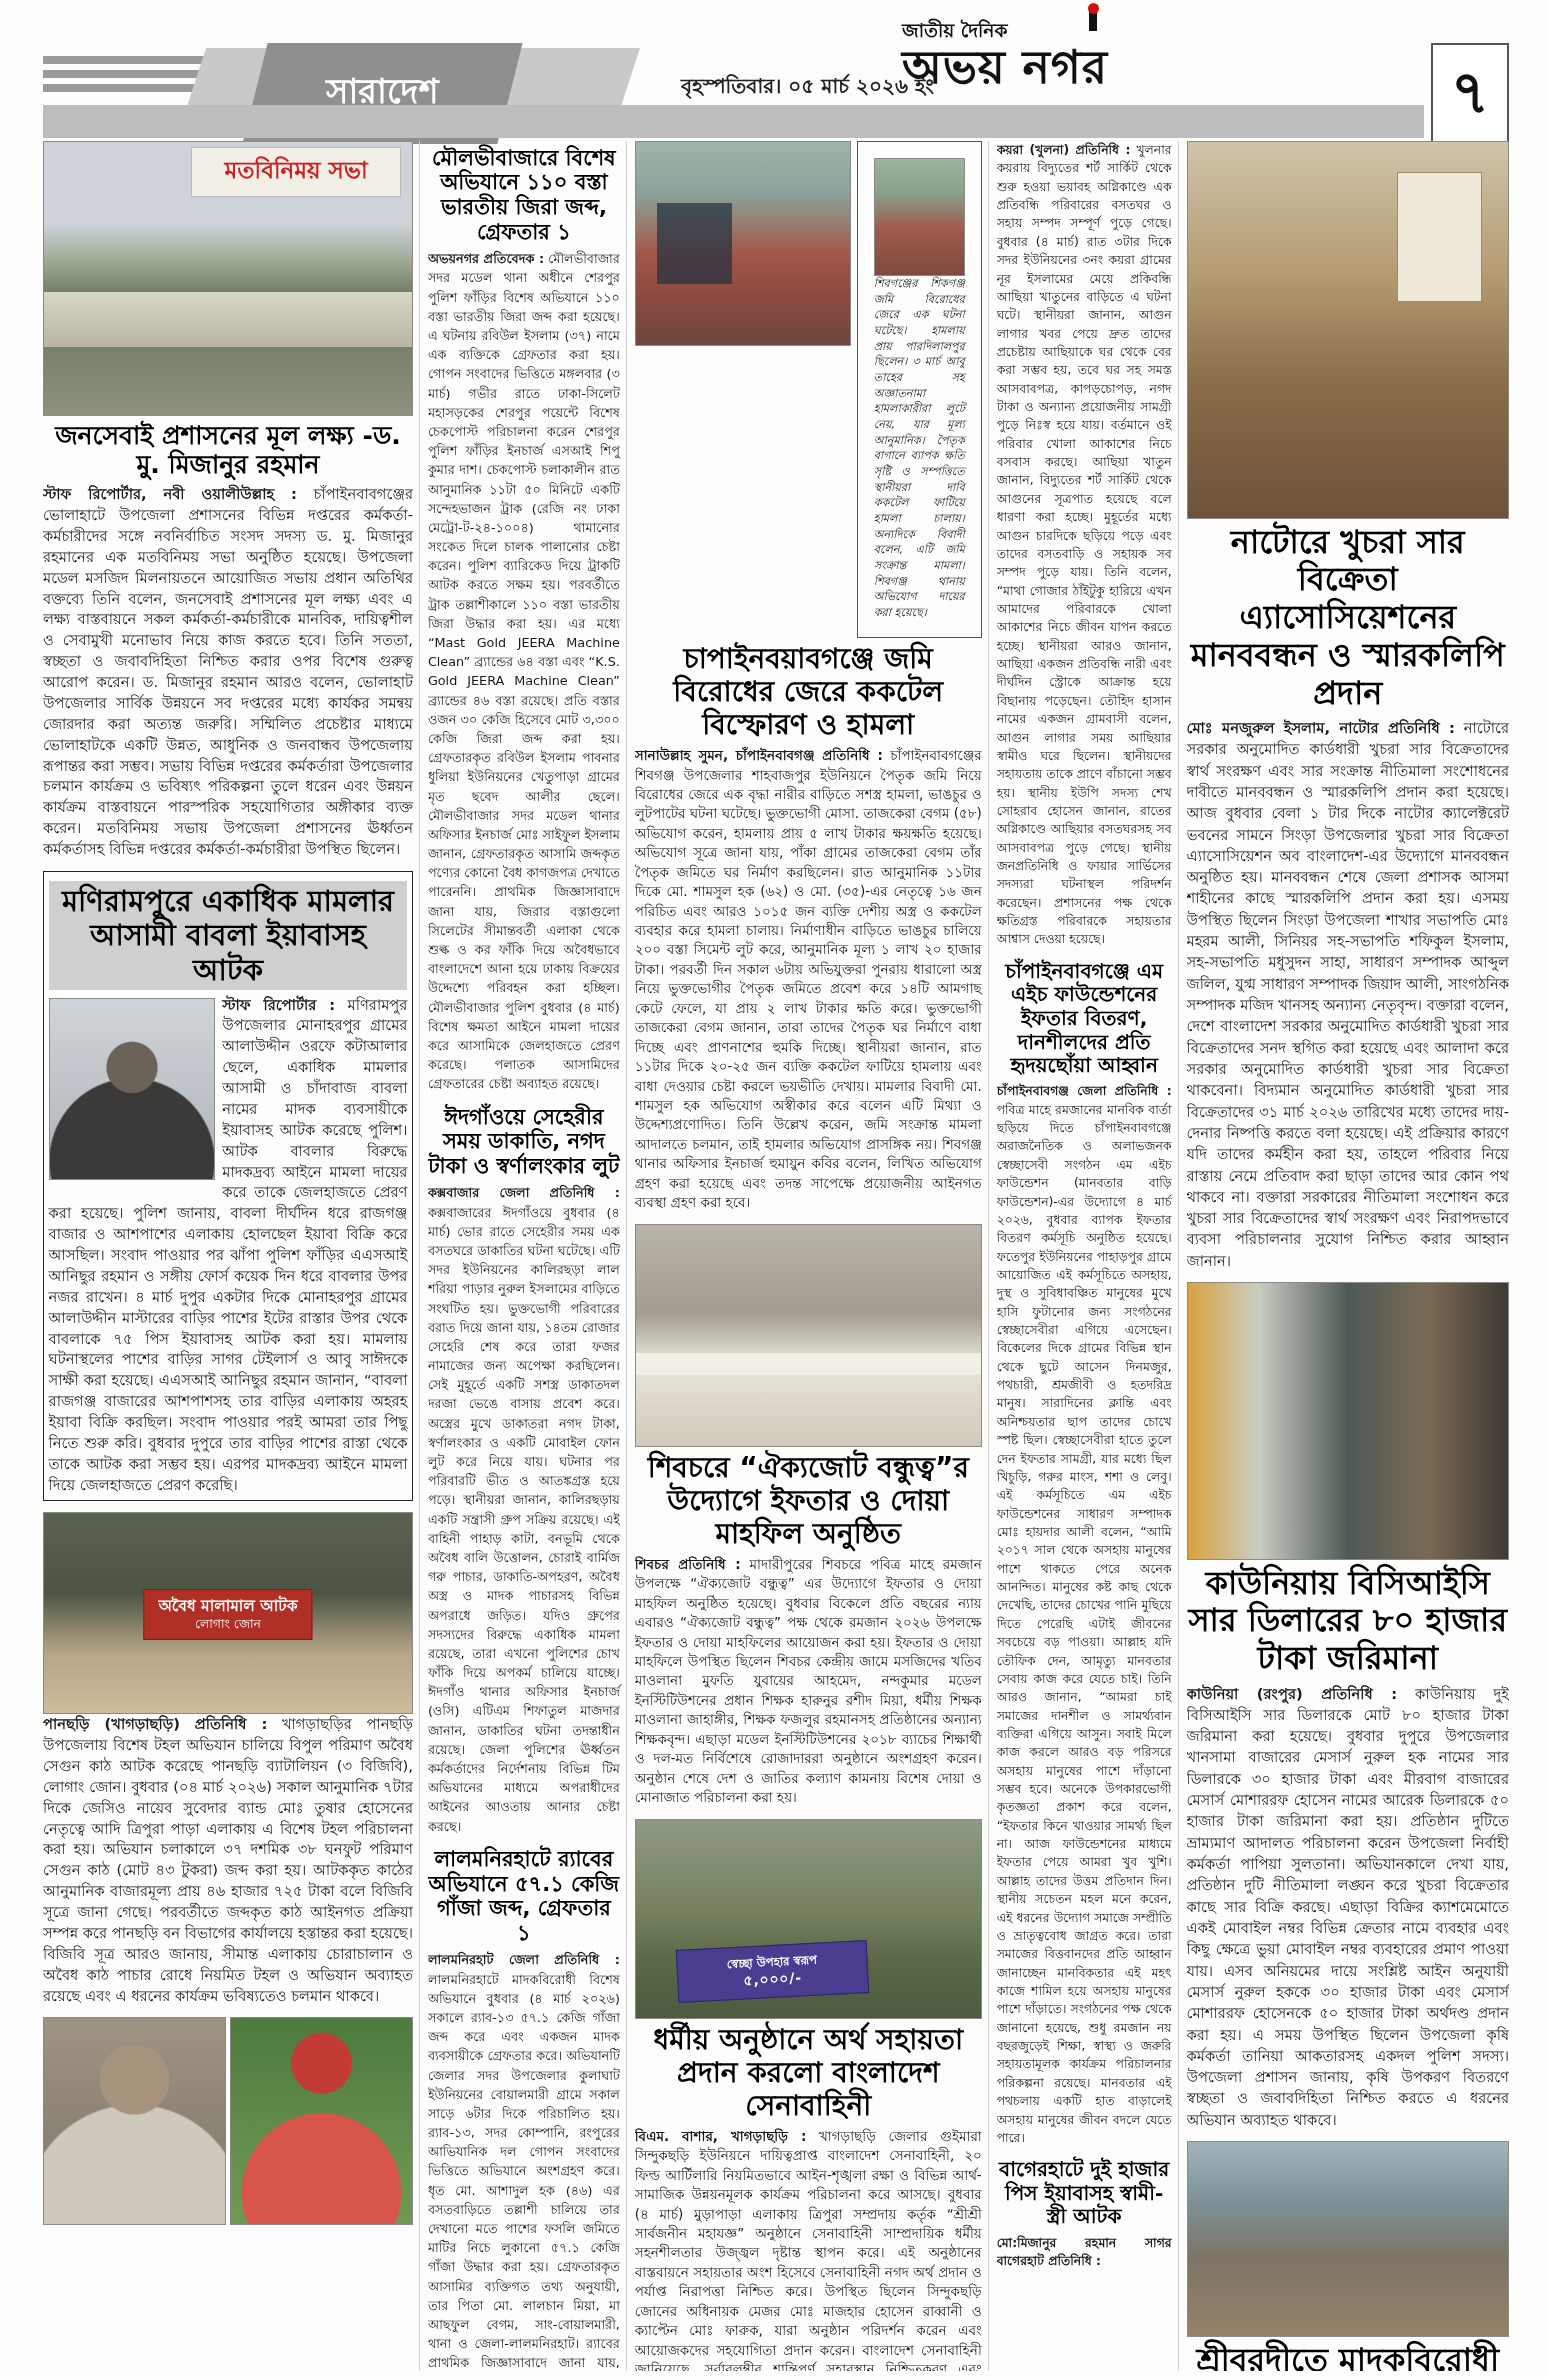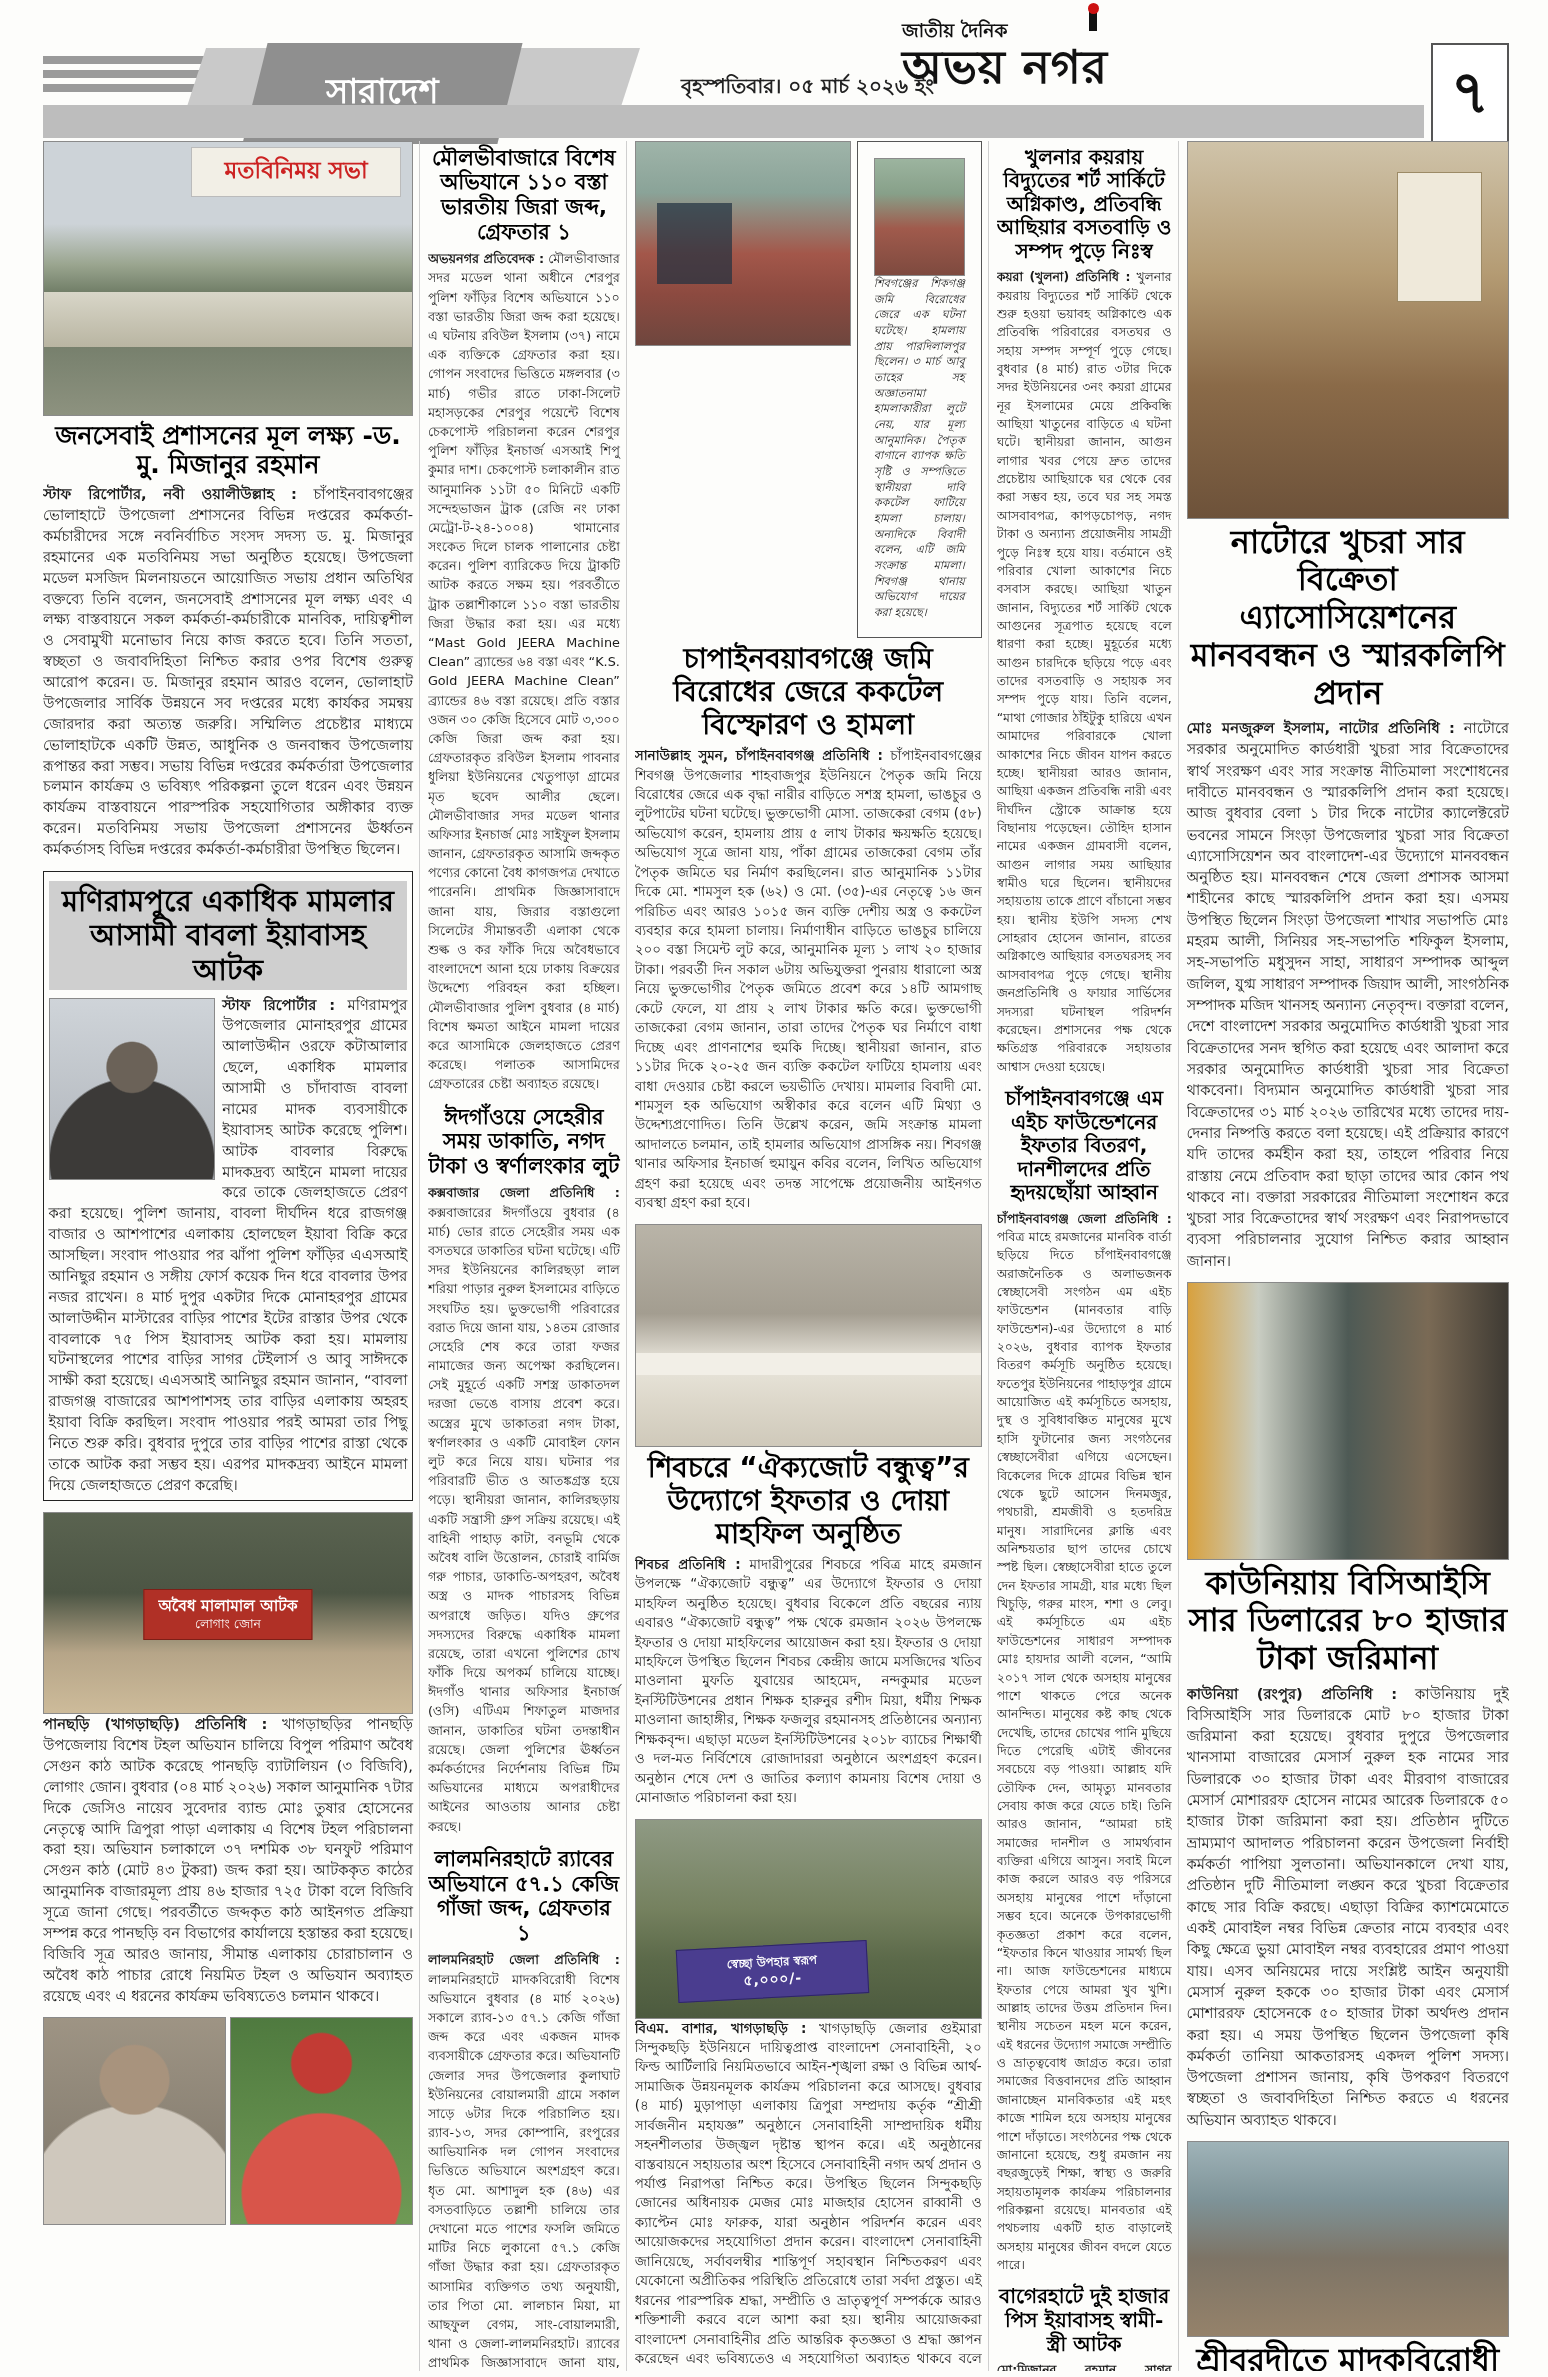--- a/index.html
+++ b/index.html
@@ -205,28 +205,28 @@
         <p class="body"><span class="byline">শিবচর প্রতিনিধি :</span> <span>মাদারীপুরের শিবচরে পবিত্র মাহে রমজান উপলক্ষে “ঐক্যজোট বন্ধুত্ব” এর উদ্যোগে ইফতার ও দোয়া মাহফিল অনুষ্ঠিত হয়েছে। বুধবার বিকেলে প্রতি বছরের ন্যায় এবারও “ঐক্যজোট বন্ধুত্ব” পক্ষ থেকে রমজান ২০২৬ উপলক্ষে ইফতার ও দোয়া মাহফিলের আয়োজন করা হয়। ইফতার ও দোয়া মাহফিলে উপস্থিত ছিলেন শিবচর কেন্দ্রীয় জামে মসজিদের খতিব মাওলানা মুফতি যুবায়ের আহমেদ, নন্দকুমার মডেল ইনস্টিটিউশনের প্রধান শিক্ষক হারুনুর রশীদ মিয়া, ধর্মীয় শিক্ষক মাওলানা জাহাঙ্গীর, শিক্ষক ফজলুর রহমানসহ প্রতিষ্ঠানের অন্যান্য শিক্ষকবৃন্দ। এছাড়া মডেল ইনস্টিটিউশনের ২০১৮ ব্যাচের শিক্ষার্থী ও দল-মত নির্বিশেষে রোজাদাররা অনুষ্ঠানে অংশগ্রহণ করেন। অনুষ্ঠান শেষে দেশ ও জাতির কল্যাণ কামনায় বিশেষ দোয়া ও মোনাজাত পরিচালনা করা হয়।</span></p>
       </article>
 
       <article>
         <div class="ph ph-army">
           <div class="cheque">
             <div class="l1">স্বেচ্ছা উপহার স্বরূপ</div>
             <div class="l2">৫,০০০/-</div>
           </div>
         </div>
+        <h2>ধর্মীয় অনুষ্ঠানে অর্থ সহায়তা প্রদান করলো বাংলাদেশ সেনাবাহিনী</h2>
         <p class="body"><span class="byline">বিএম. বাশার, খাগড়াছড়ি :</span> <span>খাগড়াছড়ি জেলার গুইমারা সিন্দুকছড়ি ইউনিয়নে দায়িত্বপ্রাপ্ত বাংলাদেশ সেনাবাহিনী, ২০ ফিল্ড আর্টিলারি নিয়মিতভাবে আইন-শৃঙ্খলা রক্ষা ও বিভিন্ন আর্থ-সামাজিক উন্নয়নমূলক কার্যক্রম পরিচালনা করে আসছে। বুধবার (৪ মার্চ) মুড়াপাড়া এলাকায় ত্রিপুরা সম্প্রদায় কর্তৃক “শ্রীশ্রী সার্বজনীন মহাযজ্ঞ” অনুষ্ঠানে সেনাবাহিনী সাম্প্রদায়িক ধর্মীয় সহনশীলতার উজ্জ্বল দৃষ্টান্ত স্থাপন করে। এই অনুষ্ঠানের বাস্তবায়নে সহায়তার অংশ হিসেবে সেনাবাহিনী নগদ অর্থ প্রদান ও পর্যাপ্ত নিরাপত্তা নিশ্চিত করে। উপস্থিত ছিলেন সিন্দুকছড়ি জোনের অধিনায়ক মেজর মোঃ মাজহার হোসেন রাব্বানী ও ক্যাপ্টেন মোঃ ফারুক, যারা অনুষ্ঠান পরিদর্শন করেন এবং আয়োজকদের সহযোগিতা প্রদান করেন। বাংলাদেশ সেনাবাহিনী জানিয়েছে, সর্বাবলম্বীর শান্তিপূর্ণ সহাবস্থান নিশ্চিতকরণ এবং যেকোনো অপ্রীতিকর পরিস্থিতি প্রতিরোধে তারা সর্বদা প্রস্তুত। এই ধরনের পারস্পরিক শ্রদ্ধা, সম্প্রীতি ও ভ্রাতৃত্বপূর্ণ সম্পর্ককে আরও শক্তিশালী করবে বলে আশা করা হয়। স্থানীয় আয়োজকরা বাংলাদেশ সেনাবাহিনীর প্রতি আন্তরিক কৃতজ্ঞতা ও শ্রদ্ধা জ্ঞাপন করেছেন এবং ভবিষ্যতেও এ সহযোগিতা অব্যাহত থাকবে বলে প্রত্যাশা প্রকাশ করেছেন।</span></p>
       </article>
 
     </section>
 
     <section class="col col-d">
       <article>
-        <h2>খুলনার কয়রায় বিদ্যুতের শর্ট সার্কিটে অগ্নিকাণ্ড, প্রতিবন্ধি আছিয়ার বসতবাড়ি ও সম্পদ পুড়ে নিঃস্ব</h2>
         <p class="body"><span class="byline">কয়রা (খুলনা) প্রতিনিধি :</span> <span>খুলনার কয়রায় বিদ্যুতের শর্ট সার্কিট থেকে শুরু হওয়া ভয়াবহ অগ্নিকাণ্ডে এক প্রতিবন্ধি পরিবারের বসতঘর ও সহায় সম্পদ সম্পূর্ণ পুড়ে গেছে। বুধবার (৪ মার্চ) রাত ৩টার দিকে সদর ইউনিয়নের ৩নং কয়রা গ্রামের নূর ইসলামের মেয়ে প্রকিবন্ধি আছিয়া খাতুনের বাড়িতে এ ঘটনা ঘটে। স্থানীয়রা জানান, আগুন লাগার খবর পেয়ে দ্রুত তাদের প্রচেষ্টায় আছিয়াকে ঘর থেকে বের করা সম্ভব হয়, তবে ঘর সহ সমস্ত আসবাবপত্র, কাপড়চোপড়, নগদ টাকা ও অন্যান্য প্রয়োজনীয় সামগ্রী পুড়ে নিঃস্ব হয়ে যায়। বর্তমানে ওই পরিবার খোলা আকাশের নিচে বসবাস করছে। আছিয়া খাতুন জানান, বিদ্যুতের শর্ট সার্কিট থেকে আগুনের সূত্রপাত হয়েছে বলে ধারণা করা হচ্ছে। মুহূর্তের মধ্যে আগুন চারদিকে ছড়িয়ে পড়ে এবং তাদের বসতবাড়ি ও সহায়ক সব সম্পদ পুড়ে যায়। তিনি বলেন, “মাথা গোজার ঠাঁইটুকু হারিয়ে এখন আমাদের পরিবারকে খোলা আকাশের নিচে জীবন যাপন করতে হচ্ছে। স্থানীয়রা আরও জানান, আছিয়া একজন প্রতিবন্ধি নারী এবং দীর্ঘদিন স্ট্রোকে আক্রান্ত হয়ে বিছানায় পড়েছেন। তৌহিদ হাসান নামের একজন গ্রামবাসী বলেন, আগুন লাগার সময় আছিয়ার স্বামীও ঘরে ছিলেন। স্থানীয়দের সহায়তায় তাকে প্রাণে বাঁচানো সম্ভব হয়। স্থানীয় ইউপি সদস্য শেখ সোহরাব হোসেন জানান, রাতের অগ্নিকাণ্ডে আছিয়ার বসতঘরসহ সব আসবাবপত্র পুড়ে গেছে। স্থানীয় জনপ্রতিনিধি ও ফায়ার সার্ভিসের সদস্যরা ঘটনাস্থল পরিদর্শন করেছেন। প্রশাসনের পক্ষ থেকে ক্ষতিগ্রস্ত পরিবারকে সহায়তার আশ্বাস দেওয়া হয়েছে।</span></p>
       </article>
       <article>
         <h2>চাঁপাইনবাবগঞ্জে এম এইচ ফাউন্ডেশনের ইফতার বিতরণ, দানশীলদের প্রতি হৃদয়ছোঁয়া আহ্বান</h2>
         <p class="body"><span class="byline">চাঁপাইনবাবগঞ্জ জেলা প্রতিনিধি :</span> <span>পবিত্র মাহে রমজানের মানবিক বার্তা ছড়িয়ে দিতে চাঁপাইনবাবগঞ্জে অরাজনৈতিক ও অলাভজনক স্বেচ্ছাসেবী সংগঠন এম এইচ ফাউন্ডেশন (মানবতার বাড়ি ফাউন্ডেশন)-এর উদ্যোগে ৪ মার্চ ২০২৬, বুধবার ব্যাপক ইফতার বিতরণ কর্মসূচি অনুষ্ঠিত হয়েছে। ফতেপুর ইউনিয়নের পাহাড়পুর গ্রামে আয়োজিত এই কর্মসূচিতে অসহায়, দুস্থ ও সুবিধাবঞ্চিত মানুষের মুখে হাসি ফুটানোর জন্য সংগঠনের স্বেচ্ছাসেবীরা এগিয়ে এসেছেন। বিকেলের দিকে গ্রামের বিভিন্ন স্থান থেকে ছুটে আসেন দিনমজুর, পথচারী, শ্রমজীবী ও হতদরিদ্র মানুষ। সারাদিনের ক্লান্তি এবং অনিশ্চয়তার ছাপ তাদের চোখে স্পষ্ট ছিল। স্বেচ্ছাসেবীরা হাতে তুলে দেন ইফতার সামগ্রী, যার মধ্যে ছিল খিচুড়ি, গরুর মাংস, শশা ও লেবু। এই কর্মসূচিতে এম এইচ ফাউন্ডেশনের সাধারণ সম্পাদক মোঃ হায়দার আলী বলেন, “আমি ২০১৭ সাল থেকে অসহায় মানুষের পাশে থাকতে পেরে অনেক আনন্দিত। মানুষের কষ্ট কাছ থেকে দেখেছি, তাদের চোখের পানি মুছিয়ে দিতে পেরেছি এটাই জীবনের সবচেয়ে বড় পাওয়া। আল্লাহ যদি তৌফিক দেন, আমৃত্যু মানবতার সেবায় কাজ করে যেতে চাই। তিনি আরও জানান, “আমরা চাই সমাজের দানশীল ও সামর্থ্যবান ব্যক্তিরা এগিয়ে আসুন। সবাই মিলে কাজ করলে আরও বড় পরিসরে অসহায় মানুষের পাশে দাঁড়ানো সম্ভব হবে। অনেকে উপকারভোগী কৃতজ্ঞতা প্রকাশ করে বলেন, “ইফতার কিনে খাওয়ার সামর্থ্য ছিল না। আজ ফাউন্ডেশনের মাধ্যমে ইফতার পেয়ে আমরা খুব খুশি। আল্লাহ তাদের উত্তম প্রতিদান দিন। স্থানীয় সচেতন মহল মনে করেন, এই ধরনের উদ্যোগ সমাজে সম্প্রীতি ও ভ্রাতৃত্ববোধ জাগ্রত করে। তারা সমাজের বিত্তবানদের প্রতি আহ্বান জানাচ্ছেন মানবিকতার এই মহৎ কাজে শামিল হয়ে অসহায় মানুষের পাশে দাঁড়াতে। সংগঠনের পক্ষ থেকে জানানো হয়েছে, শুধু রমজান নয় বছরজুড়েই শিক্ষা, স্বাস্থ্য ও জরুরি সহায়তামূলক কার্যক্রম পরিচালনার পরিকল্পনা রয়েছে। মানবতার এই পথচলায় একটি হাত বাড়ালেই অসহায় মানুষের জীবন বদলে যেতে পারে।</span></p>
       </article>
       <article>
         <h2>বাগেরহাটে দুই হাজার পিস ইয়াবাসহ স্বামী-স্ত্রী আটক</h2>
         <p class="body"><span class="byline">মো:মিজানুর রহমান সাগর বাগেরহাট প্রতিনিধি :</span> </p>
       </article>

